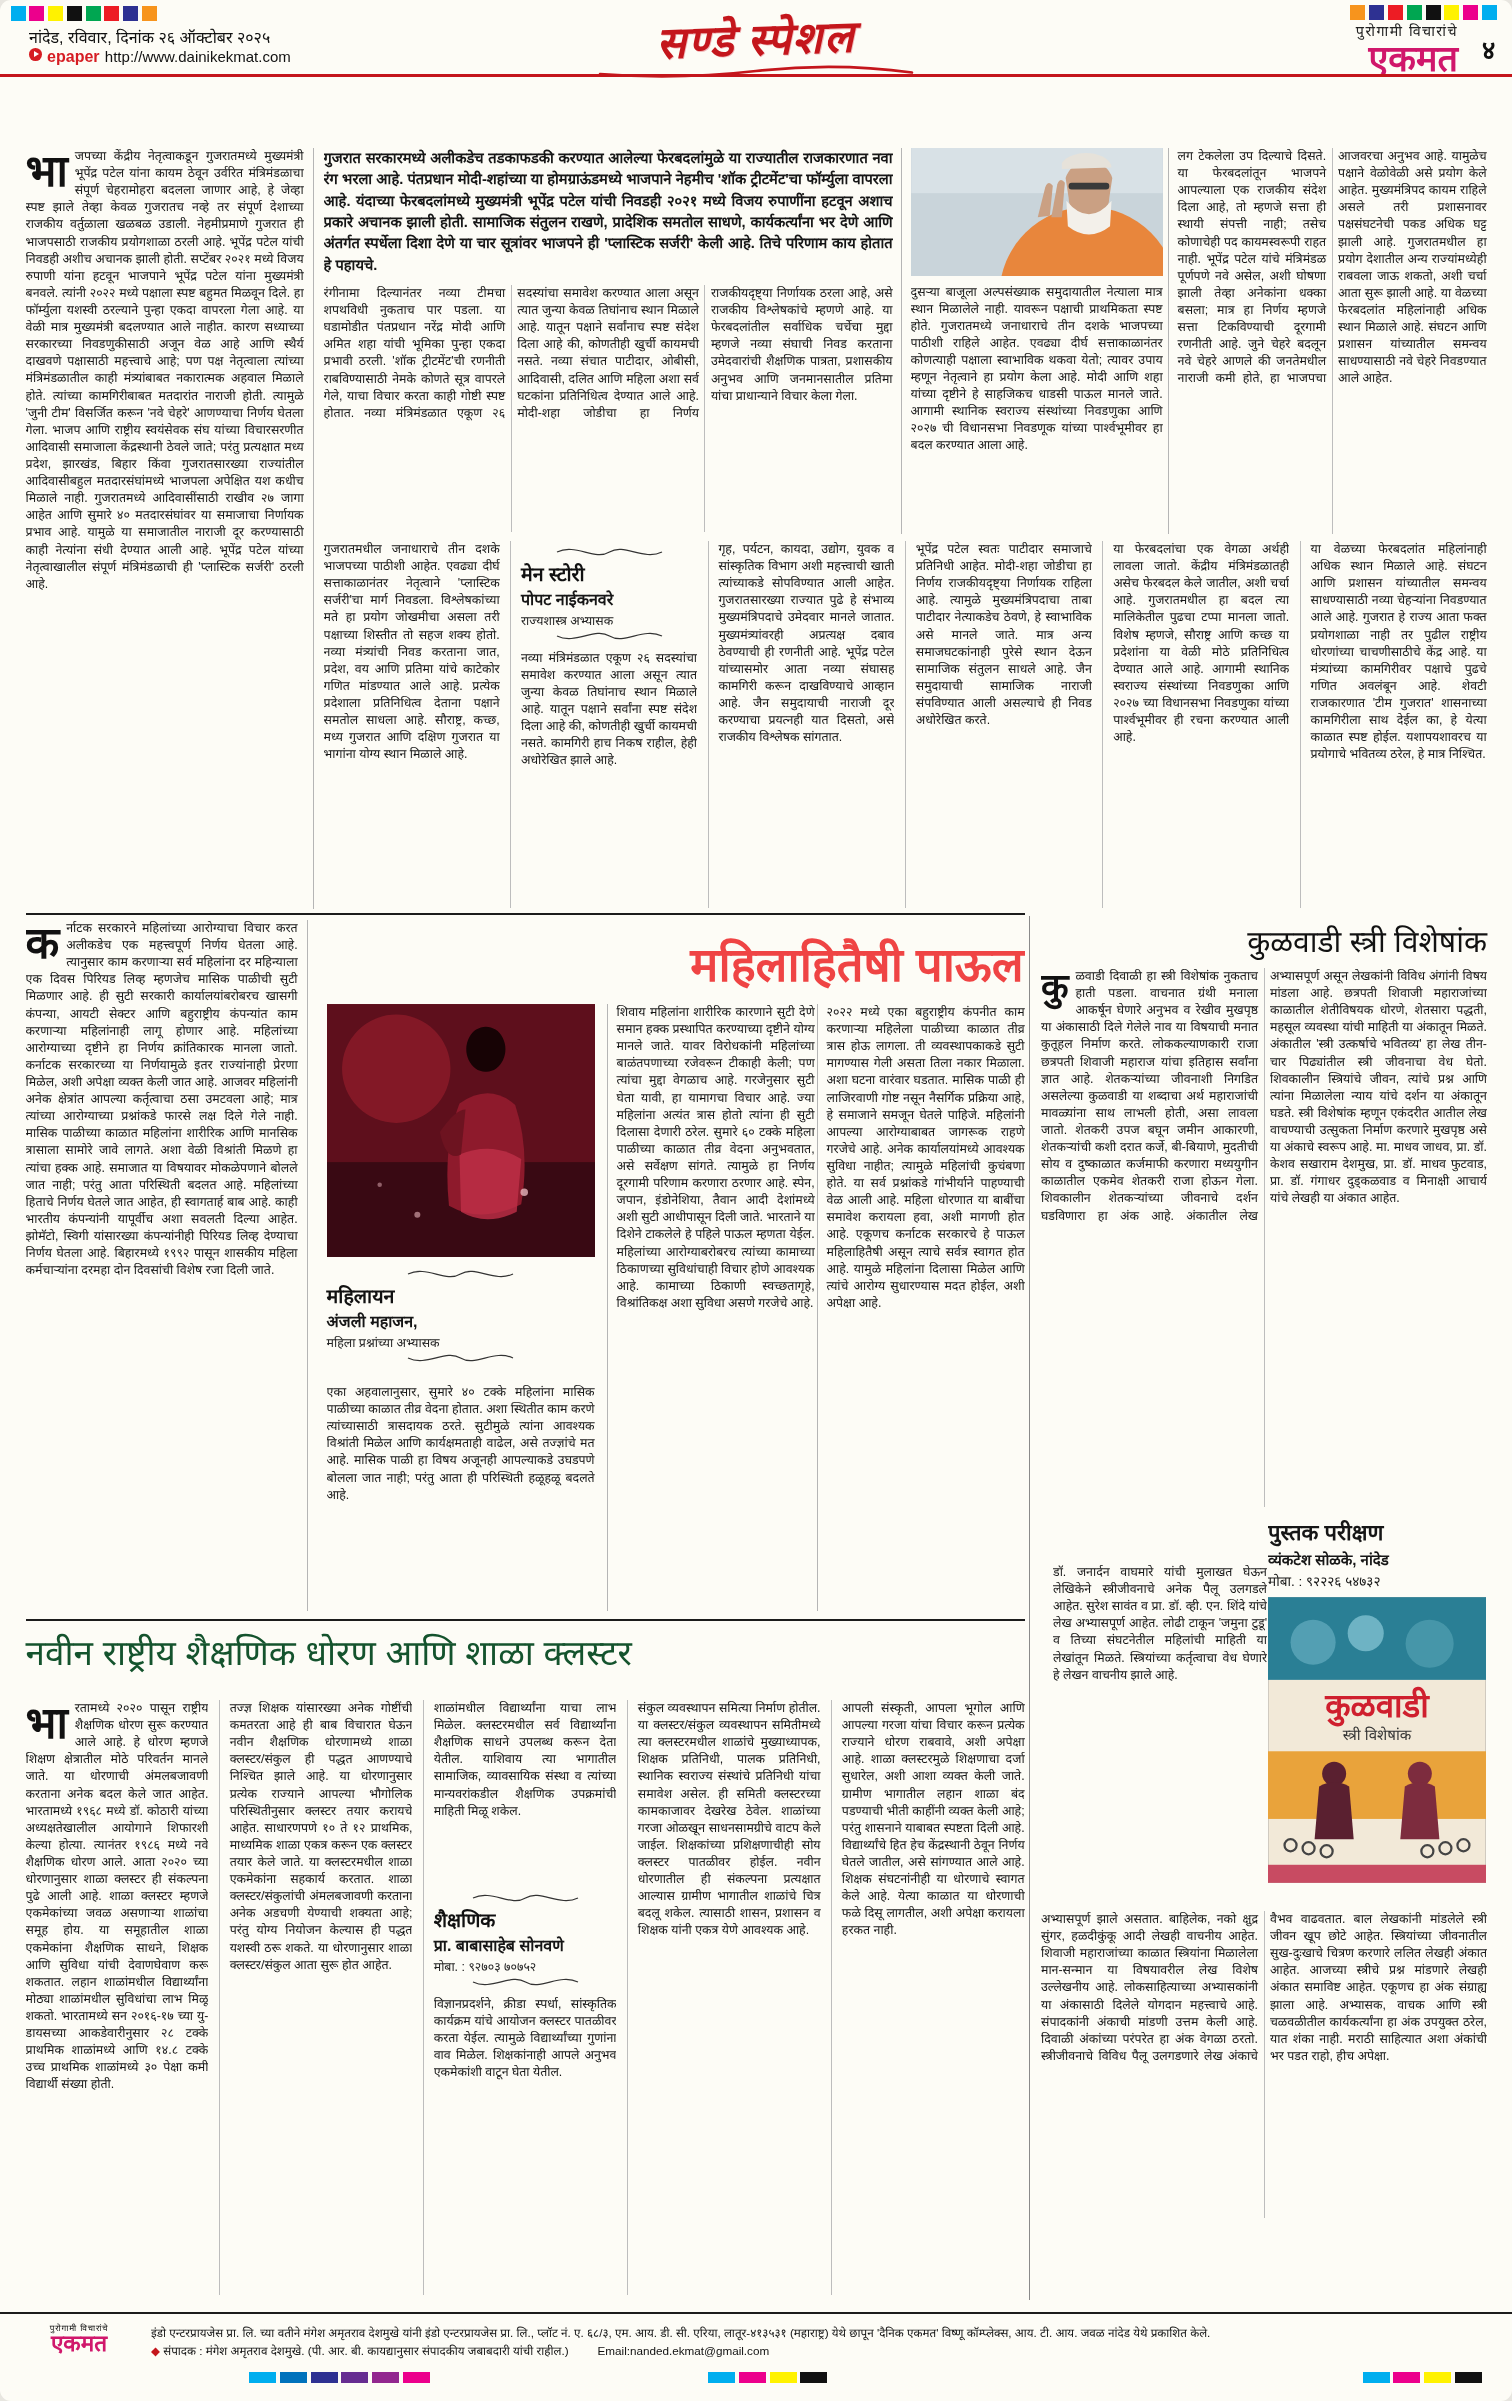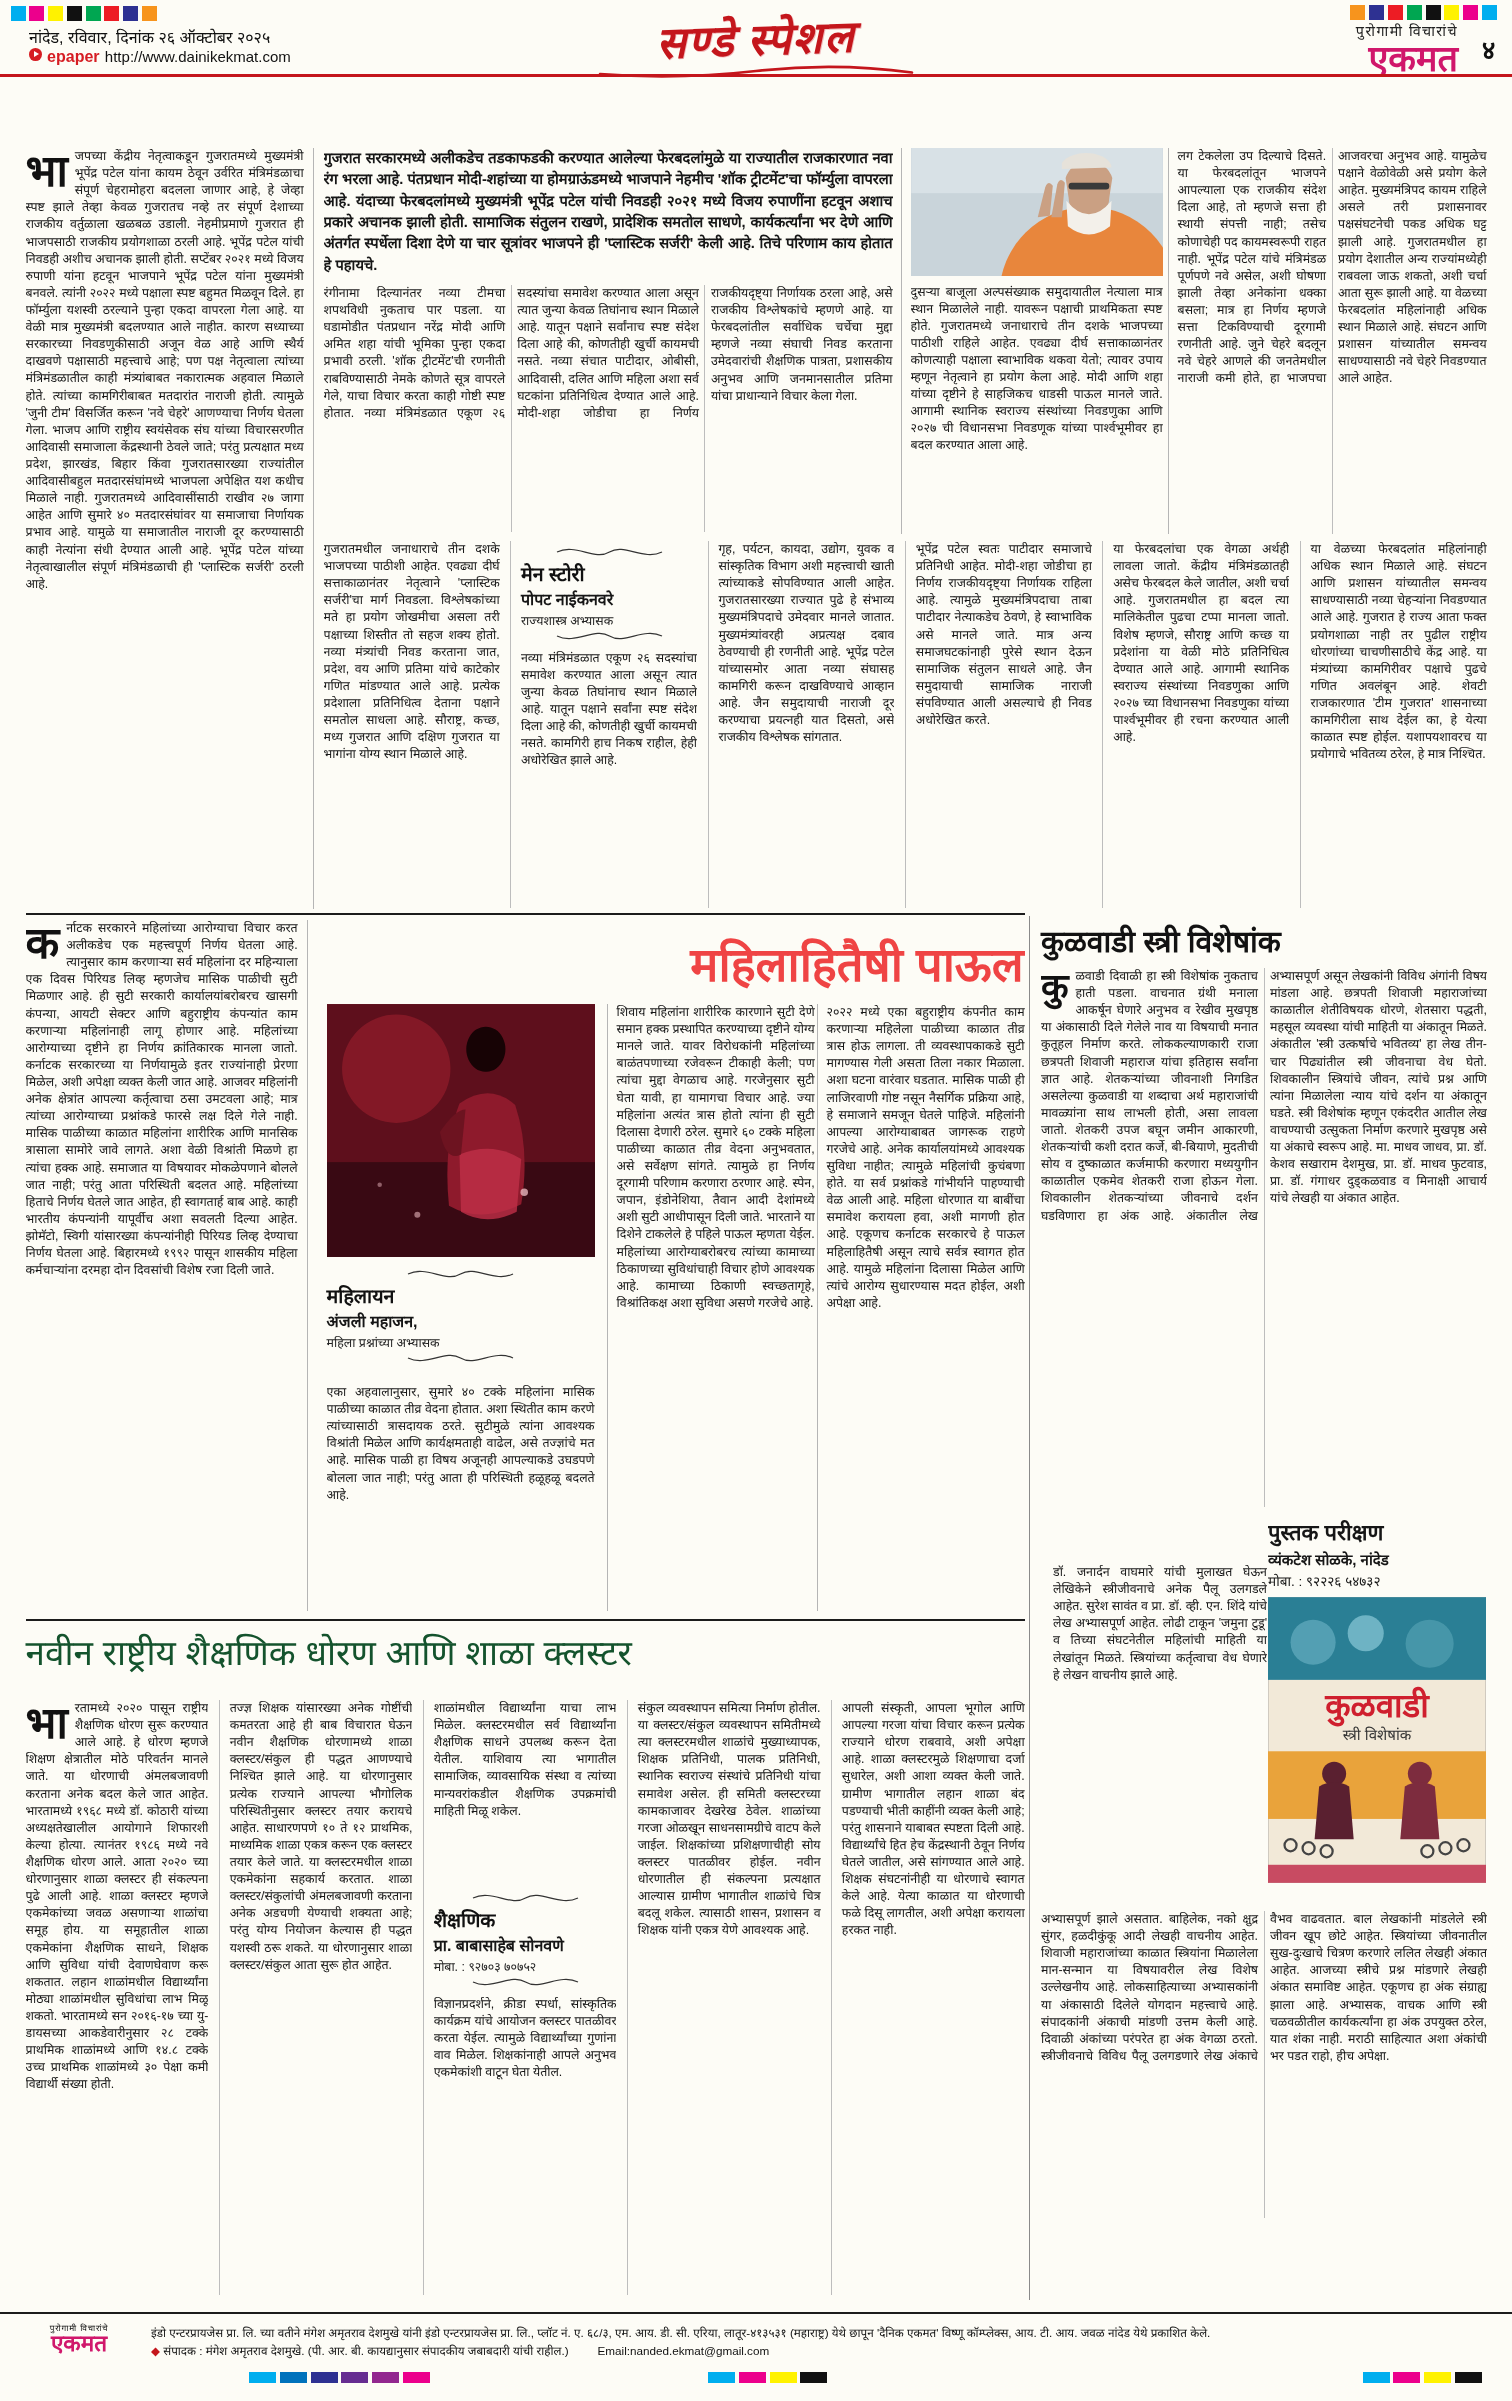--- a/index.html
+++ b/index.html
@@ -1,17 +1,17 @@
 <!DOCTYPE html>
 <html style="font-size:12px"><head>
 <meta charset="utf-8">
 <style>
   *{box-sizing:border-box;margin:0;padding:0;}
   body{margin:0;background:#e8e6e0;font-family:"Liberation Sans","DejaVu Sans",sans-serif;}
-  #page{position:relative;width:1512px;height:2401px;margin:0 auto;background:#fdfcf6;color:#161616;overflow:hidden;}
+  #page{position:relative;width:1512px;height:2401px;margin:0 auto;background:#fdfcf6;color:#161616;overflow:hidden;border-radius:11px;}
   .abs{position:absolute;}
   .txt{font-size:12.4px;line-height:1.38;text-align:justify;overflow:hidden;}
   .dropcap{float:left;font-size:44px;font-weight:800;line-height:.95;margin:2.3px 6.8px 0 0;color:#111;}
   .cols2{column-count:2;column-gap:12px;column-rule:0.8px solid #bdbdbd;}
   .cols3{column-count:3;column-gap:12px;column-rule:0.8px solid #bdbdbd;}
   
   .marks{display:flex;gap:3.8px;}
   .mark{display:block;width:15px;height:15px;}
   .marks.bars .mark{width:27px;height:11.3px;}
   .dateline{font-size:16px;font-weight:500;color:#111;}
@@ -34,21 +34,21 @@
   .bname{font-size:16px;font-weight:700;margin:1.5px 0;}
   .brole{font-size:12.4px;color:#222;margin:0.8px 0;}
   .flour{display:block;margin:1.5px auto;}
   
   .vr-right{border-right:0.8px solid #b5b5b5;padding-right:9px;}
   .vr-left{border-left:0.8px solid #b5b5b5;padding-left:9px;}
   .seph{background:#1c1c1c;}
   .sepv{background:#8a8a8a;}
   
   .h-sec2{text-align:right;font-size:47px;font-weight:800;color:#ef4444;}
-  .h-sec3{text-align:left;font-size:30px;font-weight:700;color:#121212;}
+  .h-sec3{text-align:right;font-size:30px;font-weight:400;color:#121212;}
   .h-sec4{text-align:left;font-size:35px;font-weight:400;color:#14532d;}
   .flexcols{display:flex;gap:10.5px;}
   .fcol{flex:1 1 0;overflow:hidden;}
   .fcol + .fcol{border-left:0.8px solid #bdbdbd;padding-left:9.8px;}
   .review-title{font-size:22px;font-weight:800;}
   .review-name{font-size:15px;font-weight:700;margin-top:3px;}
   .review-mob{font-size:13.6px;margin-top:1.5px;}
   .details-line{font-size:15px;font-weight:700;line-height:1.55;}
   
   .f-logo{text-align:center;}

